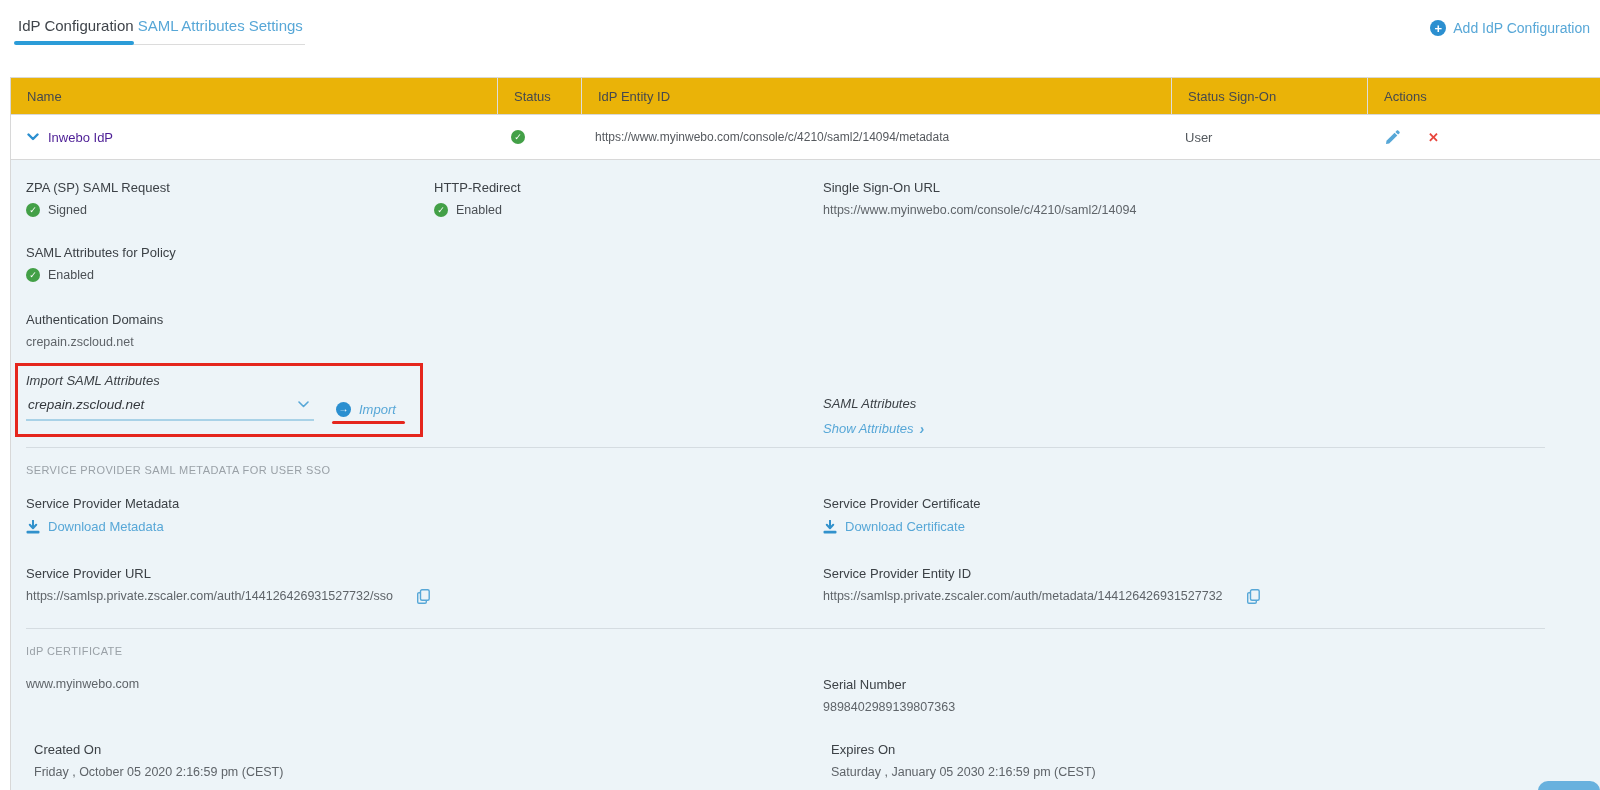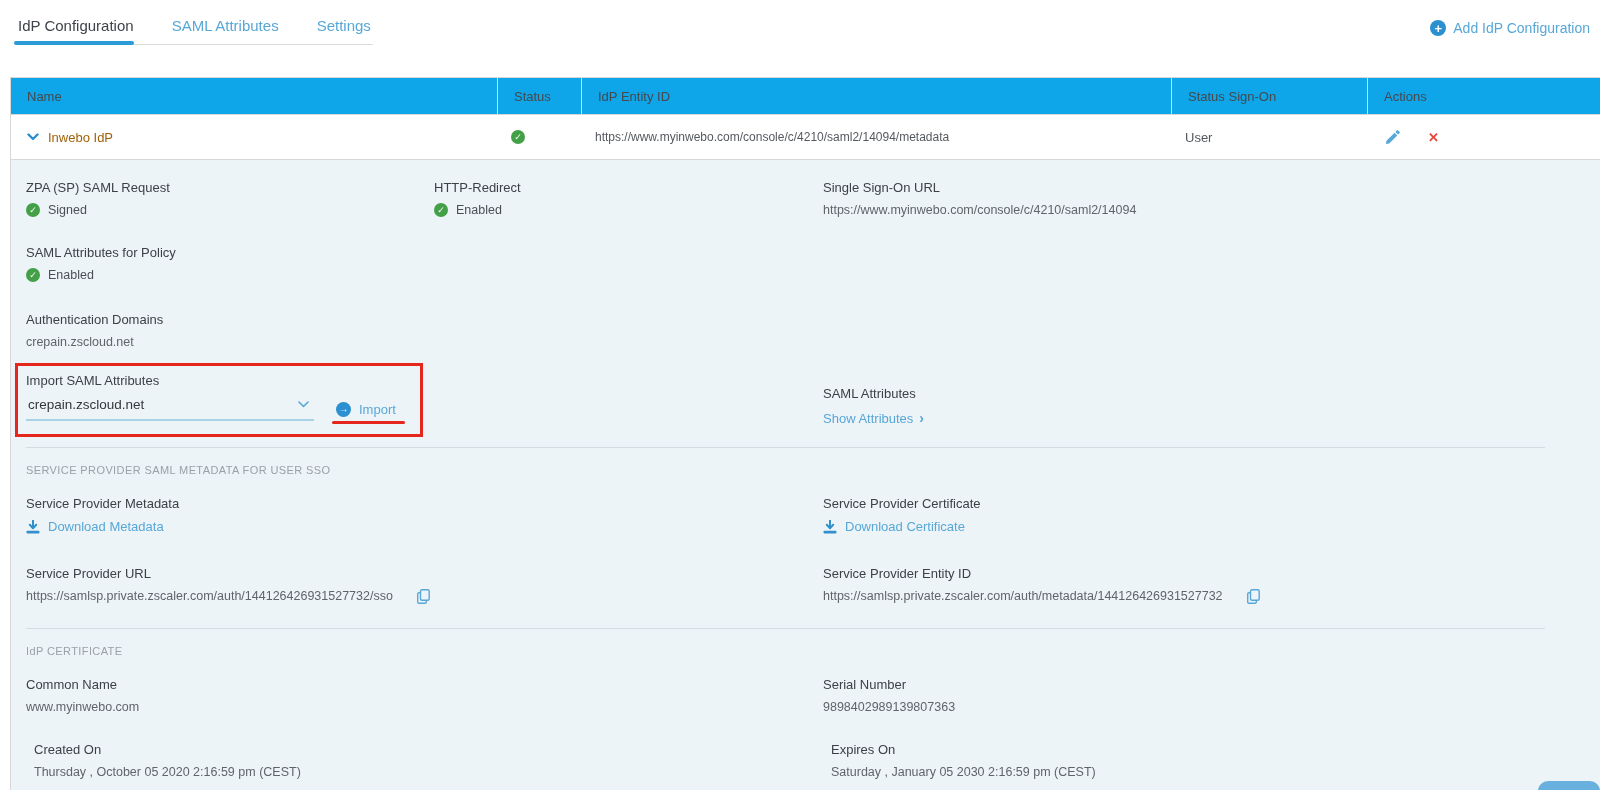--- a/index.html
+++ b/index.html
@@ -6,21 +6,21 @@
   html, body { width: 1600px; height: 790px; overflow: hidden; }
   body {
     position: relative;
     background: #ffffff;
     font-family: "Liberation Sans", sans-serif;
     color: #3c4146;
   }
 
   
   .tabbar { padding: 14px 16px 0 16px; }
-  .tabs { display: inline-flex; gap: 34px; border-bottom: 1px solid #dcdcdc; }
+  .tabs { display: inline-flex; border-bottom: 1px solid #dcdcdc; }
   .tab {
     position: relative; font-size: 15px; color: #57a7d7;
     padding: 3px 2px 10px 2px; cursor: pointer; white-space: nowrap;
   }
   .tab.active { color: #3f444a; }
   .tab.active::after {
     content: ""; position: absolute; left: -2px; right: 2px; bottom: -1px;
     height: 4px; background: #2b9cd8; border-radius: 2px;
   }
 
@@ -31,34 +31,34 @@
   }
   .plus-circle {
     width: 16px; height: 16px; border-radius: 50%;
     background: #2b8fd0; color: #fff; font-size: 13px; font-weight: bold;
     display: flex; align-items: center; justify-content: center; line-height: 1;
   }
 
   
   .table-wrap { margin: 32px 0 0 10px; border: 1px solid #d8d8d8; border-right: none; }
   .thead {
-    display: flex; background: #0ea5e9; height: 37px;
+    display: flex; background: #eab308; height: 37px;
     border-bottom: 1px solid #d8d8d8; font-size: 13px; color: #45494e;
   }
   .th { display: flex; align-items: center; padding-left: 16px; }
   .th + .th { border-left: 1px solid #dddddd; }
   .col-name { width: 486px; }
   .col-status { width: 84px; }
   .col-entity { width: 590px; }
   .col-sso { width: 196px; }
   .col-actions { flex: 1; }
 
   .trow { display: flex; align-items: center; height: 44px; background: #fff; font-size: 13px; color: #54595e; }
   .td { display: flex; align-items: center; padding-left: 14px; }
-  .row-name { gap: 9px; color: #a16207; }
+  .row-name { gap: 9px; color: #4c1d95; }
   .entity-text { font-size: 12px; color: #55595e; }
   .actions-cell { gap: 28px; padding-left: 18px; }
   .delete-x { color: #e8453c; font-size: 13px; font-weight: bold; cursor: pointer; }
 
   
   .panel {
     background: #edf4f8; border-top: 1px solid #d8d8d8; border-bottom: 1px solid #c3c9cc;
     padding: 20px 0 24px 15px; position: relative;
   }
   .frow { display: flex; margin-bottom: 28px; }
@@ -196,21 +196,21 @@
       </div>
     </div>
 
     <div class="frow" style="margin-bottom:14px;">
       <div class="c1">
         <div class="label">Authentication Domains</div>
         <div class="value">crepain.zscloud.net</div>
       </div>
     </div>
 
-    <div class="frow" style="margin-bottom:10px; align-items:center;">
+    <div class="frow" style="margin-bottom:10px; align-items:flex-end;font-style:italic;">
       <div class="cl">
         <div class="import-box">
           <div class="label" style="margin-bottom:0;">Import SAML Attributes</div>
           <div class="import-row">
             <div class="select">
               <span>crepain.zscloud.net</span>
               <span>
                 <svg width="11" height="7" viewBox="0 0 11 7">
                     <polyline points="1,1 5.5,5.5 10,1" fill="none" stroke="#57a7d7" stroke-width="1.6" stroke-linecap="round" stroke-linejoin="round"></polyline>
                   </svg>
@@ -287,33 +287,32 @@
           </span>
         </div>
       </div>
     </div>
 
     <div class="divider"></div>
     <div class="section-label">IdP CERTIFICATE</div>
 
     <div class="frow">
       <div class="cl">
-        <div class="label">Common Name</div>
         <div class="value">www.myinwebo.com</div>
       </div>
       <div class="cr">
         <div class="label">Serial Number</div>
         <div class="value">9898402989139807363</div>
       </div>
     </div>
 
     <div class="frow" style="margin-bottom:22px;margin-left:8px;">
       <div class="cl">
         <div class="label">Created On</div>
-        <div class="value">Thursday , October 05 2020 2:16:59 pm (CEST)</div>
+        <div class="value">Friday , October 05 2020 2:16:59 pm (CEST)</div>
       </div>
       <div class="cr">
         <div class="label">Expires On</div>
         <div class="value">Saturday , January 05 2030 2:16:59 pm (CEST)</div>
       </div>
     </div>
 
   </div>
 </div>
 

